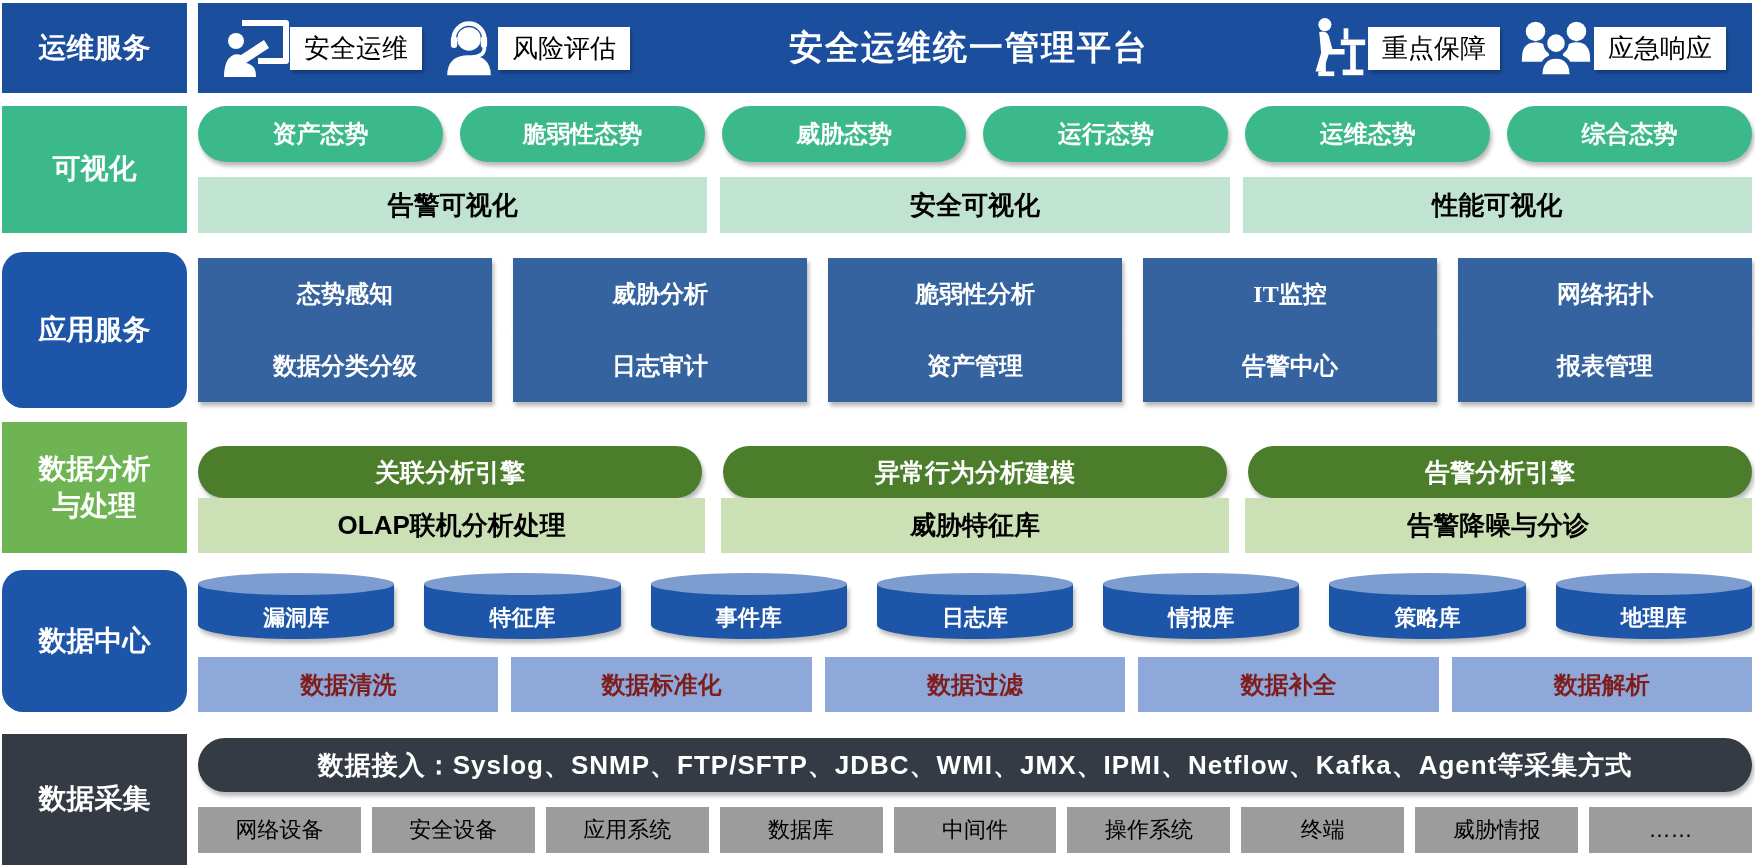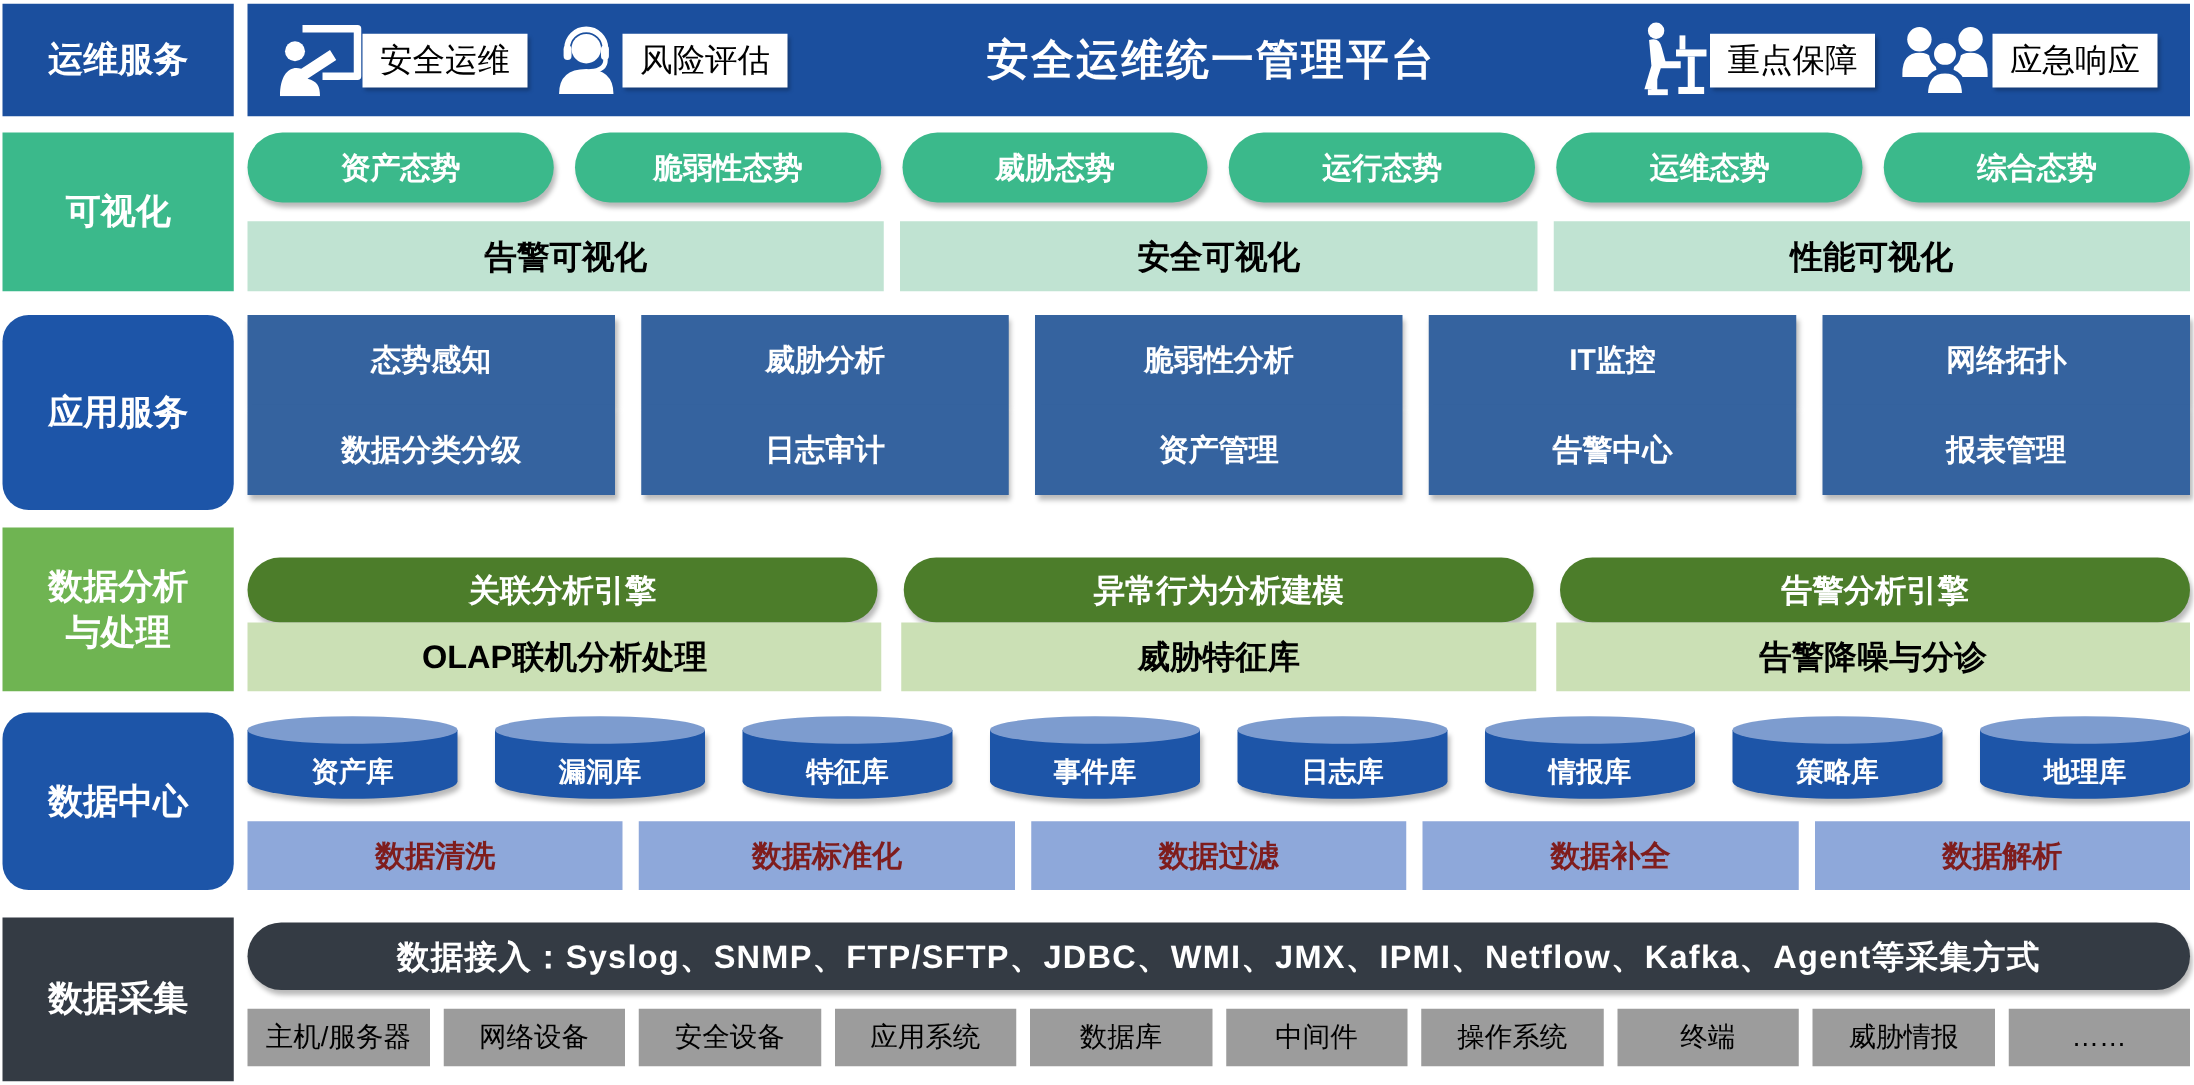--- a/index.html
+++ b/index.html
@@ -48,21 +48,21 @@
     color:#fff; font-size:24px;
   }
   .bar-row { display:flex; gap:13px; height:56px; }
   .bar {
     flex:1; display:flex; align-items:center; justify-content:center;
     color:#000; font-size:26px;
   }
 
   
   .r3 { height:156px; margin-bottom:14px; }
-  .r3 .main { display:flex; flex-direction:column; justify-content:flex-start; }
+  .r3 .main { display:flex; flex-direction:column; justify-content:center;font-family:Liberation Serif, serif; }
   .box-row { display:flex; gap:21px; height:72px; }
   .app-box {
     flex:1; display:flex; align-items:center; justify-content:center;
     color:#fff; font-size:24px;
   }
 
   
   .r4 { height:131px; margin-bottom:17px; }
   .r4 .main { display:flex; flex-direction:column; justify-content:space-between; }
   .r4 .pill-row { gap:21px; height:56px;margin-top:24px; }
@@ -233,25 +233,20 @@
 
   <div class="row r5">
     <div class="side bg-blue-side">
       <span>数据中心</span>
     </div>
     <div class="main">
       <div class="cyl-row">
         <div class="cyl">
           <div class="cyl-body"></div>
           <div class="cyl-top"></div>
-          <div class="cyl-label">资产库</div>
-        </div>
-        <div class="cyl">
-          <div class="cyl-body"></div>
-          <div class="cyl-top"></div>
           <div class="cyl-label">漏洞库</div>
         </div>
         <div class="cyl">
           <div class="cyl-body"></div>
           <div class="cyl-top"></div>
           <div class="cyl-label">特征库</div>
         </div>
         <div class="cyl">
           <div class="cyl-body"></div>
           <div class="cyl-top"></div>
@@ -288,21 +283,20 @@
     </div>
   </div>
 
   <div class="row r6">
     <div class="side bg-slate">
       <span>数据采集</span>
     </div>
     <div class="main">
       <div class="access-bar bg-slate shadow">数据接入：Syslog、SNMP、FTP/SFTP、JDBC、WMI、JMX、IPMI、Netflow、Kafka、Agent等采集方式</div>
       <div class="src-row">
-        <div class="src-box bg-gray">主机/服务器</div>
         <div class="src-box bg-gray">网络设备</div>
         <div class="src-box bg-gray">安全设备</div>
         <div class="src-box bg-gray">应用系统</div>
         <div class="src-box bg-gray">数据库</div>
         <div class="src-box bg-gray">中间件</div>
         <div class="src-box bg-gray">操作系统</div>
         <div class="src-box bg-gray">终端</div>
         <div class="src-box bg-gray">威胁情报</div>
         <div class="src-box bg-gray">……</div>
       </div>

